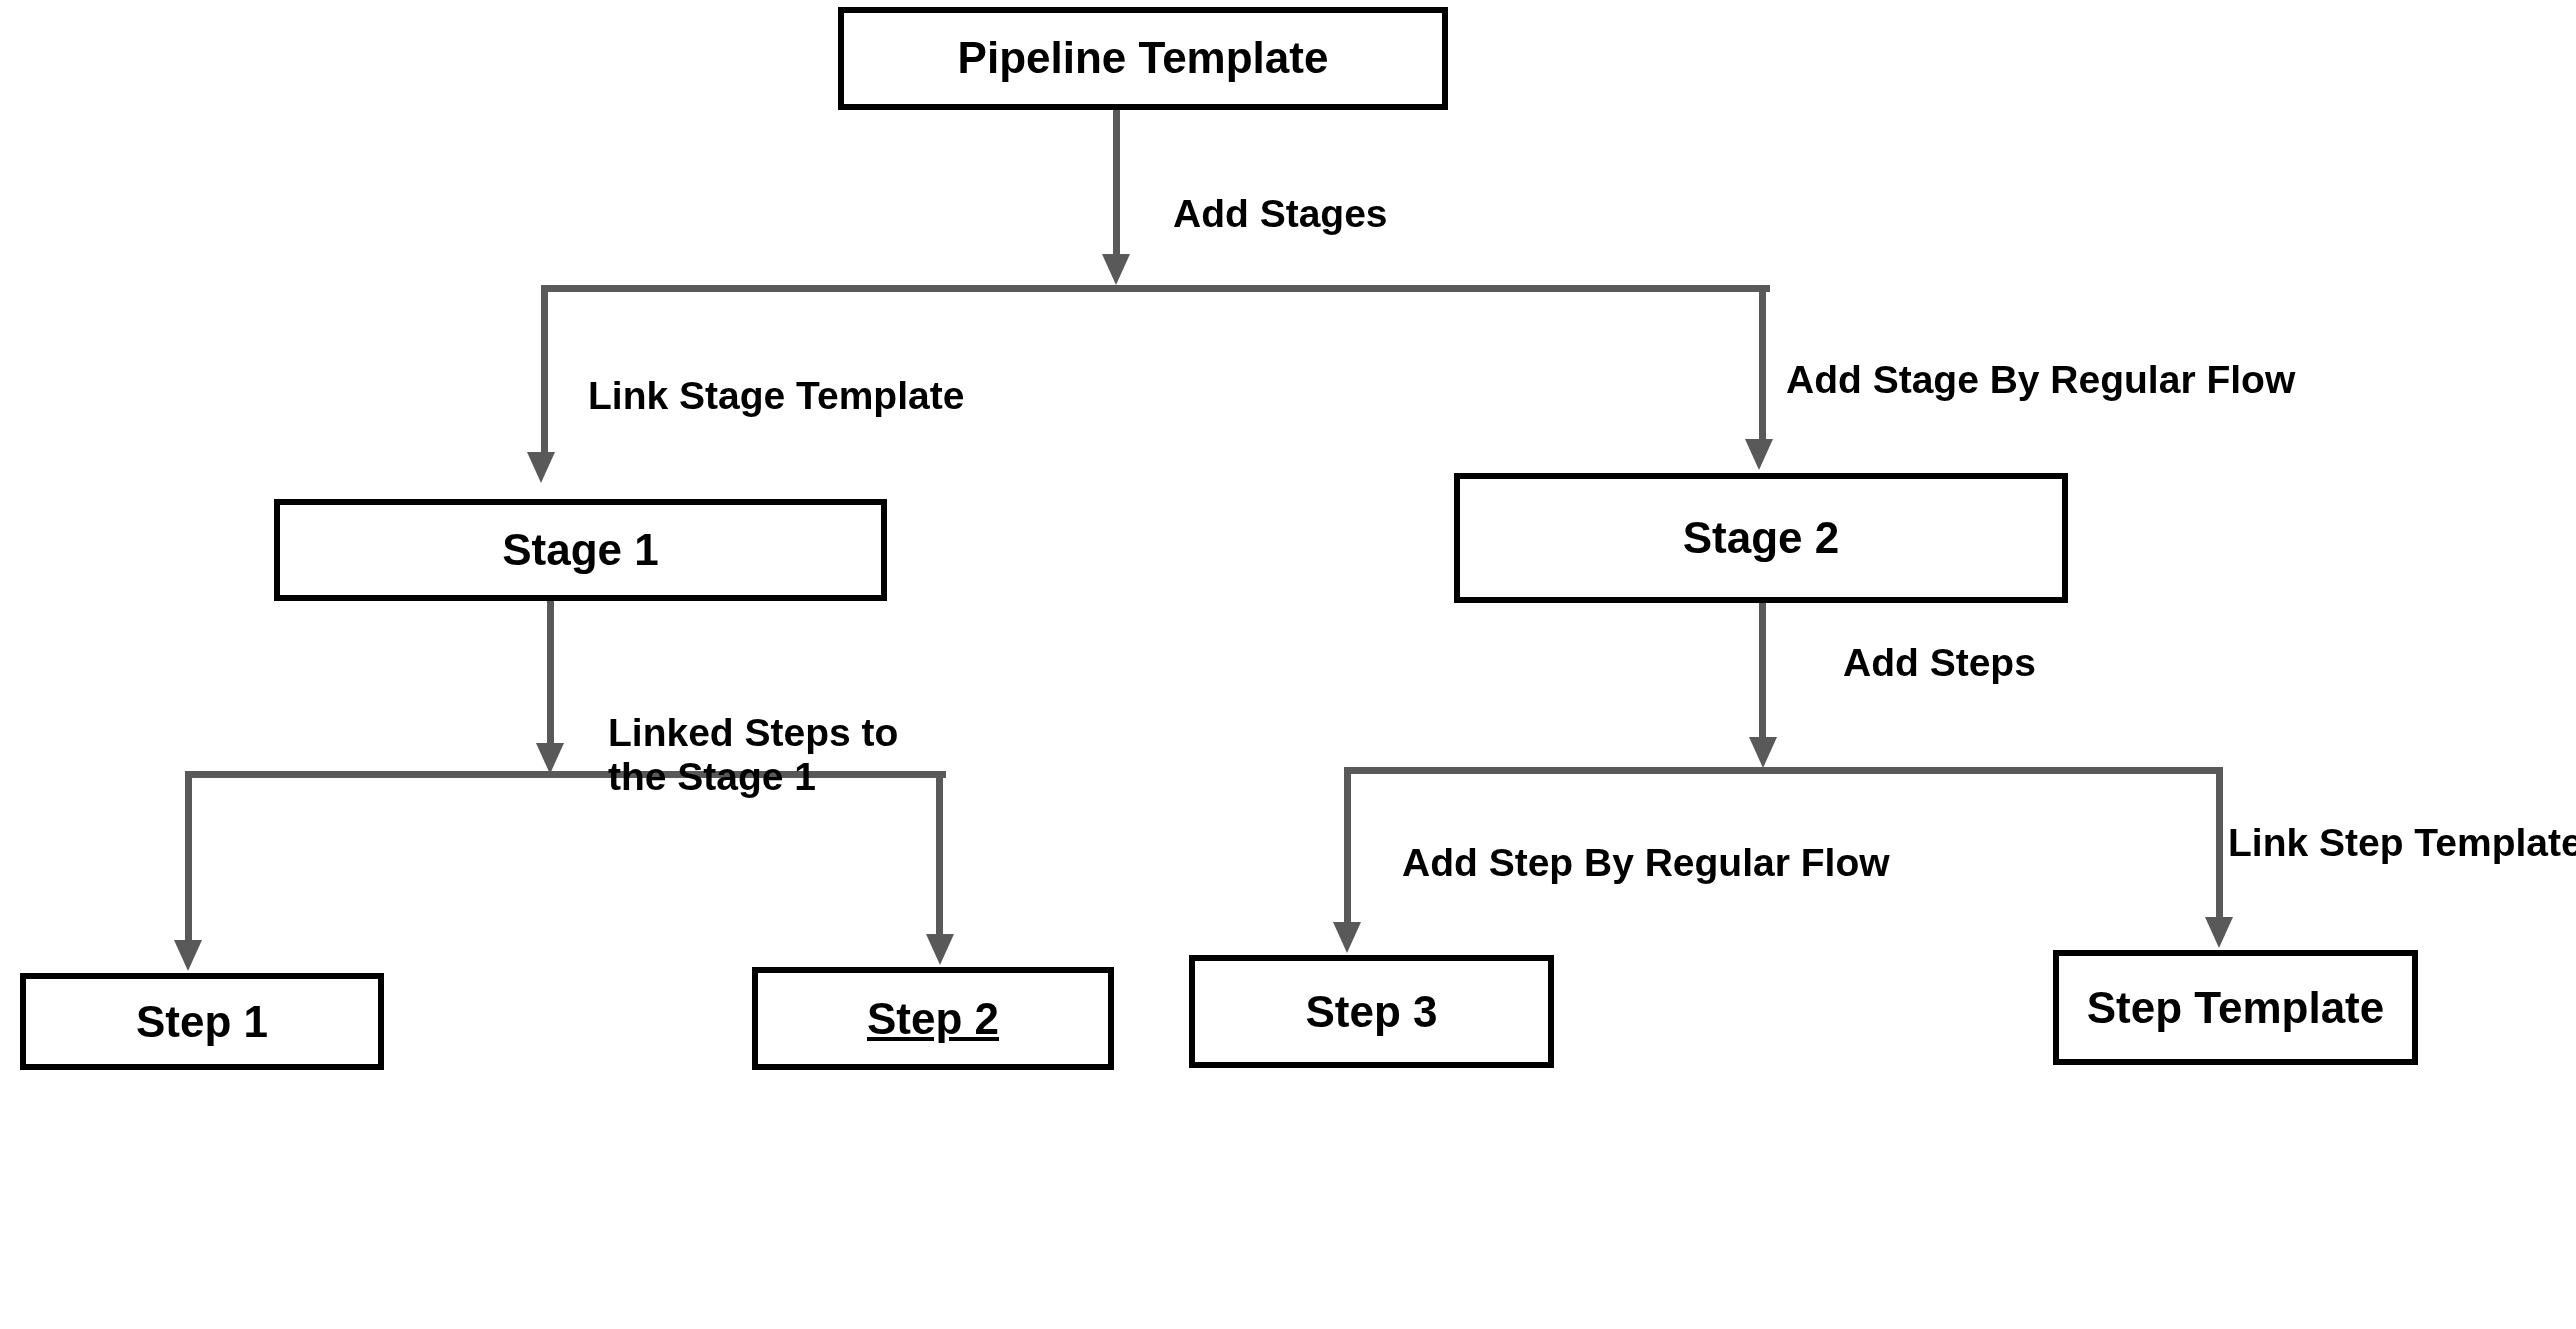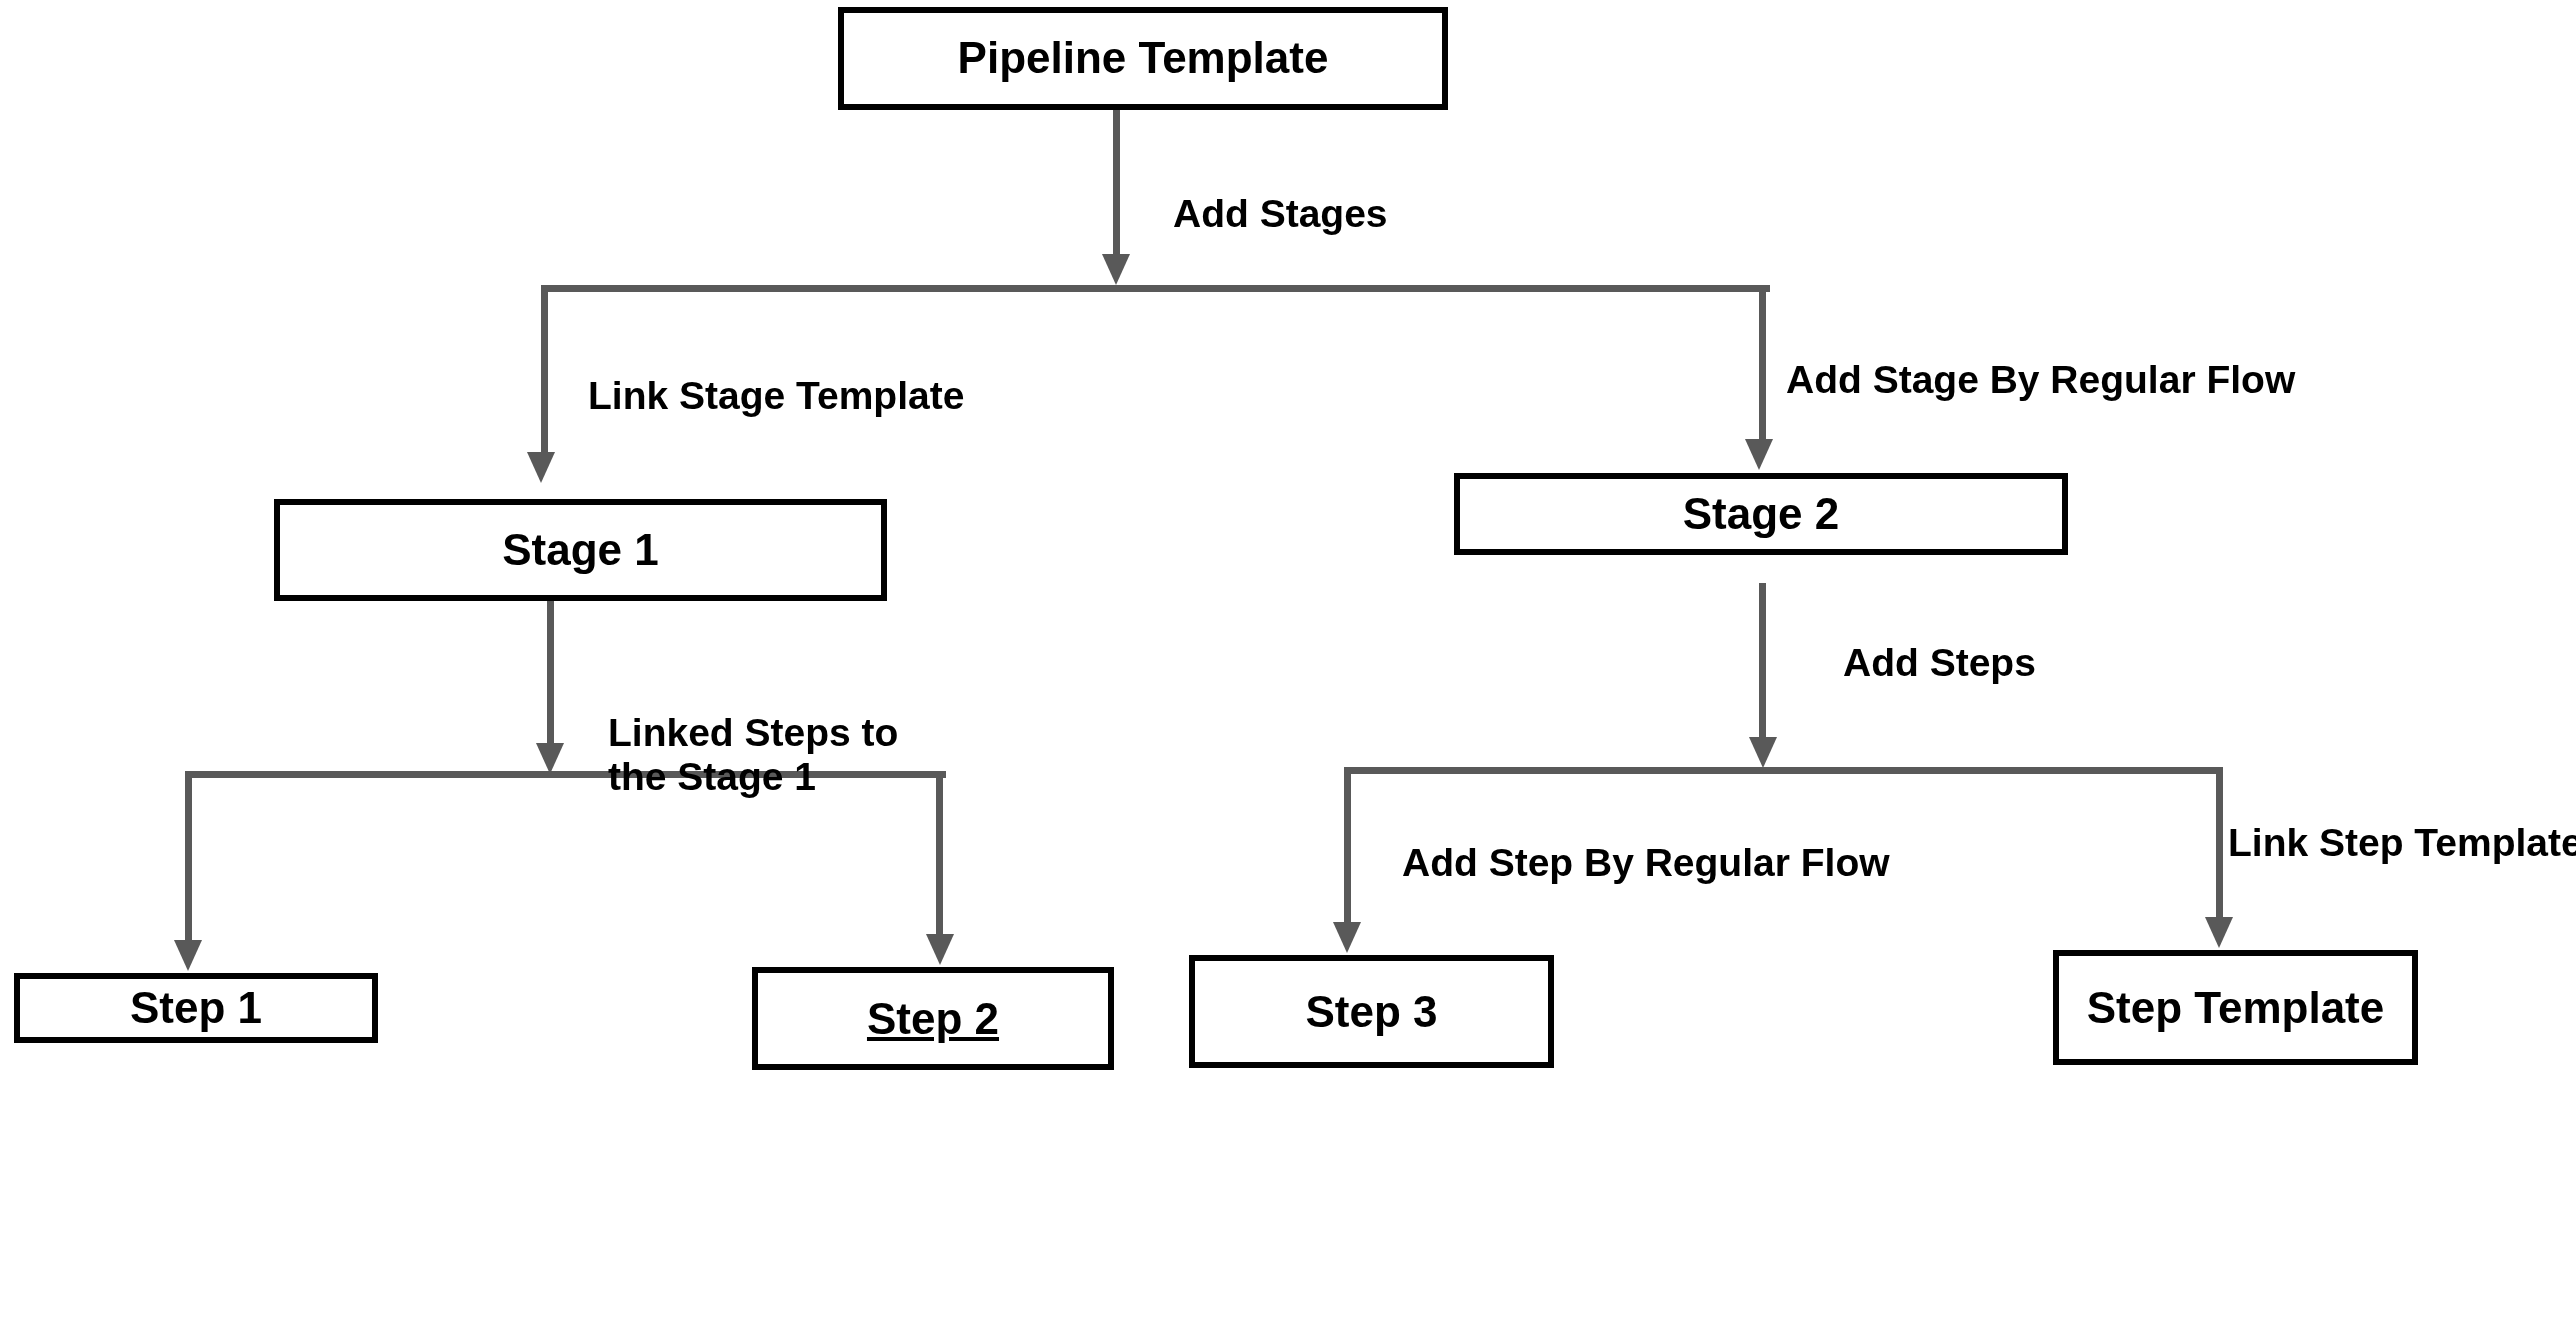--- a/index.html
+++ b/index.html
@@ -47,22 +47,22 @@
     font-weight: 700;
     font-size: 39px;
     line-height: 44px;
     color: var(--label-text, #000000);
     white-space: nowrap;
   }
 
   
   #node-pipeline-template { left: 838px; top: 6.6px;    width: 610px; height: 103px; }
   #node-stage-1           { left: 274px;  top: 487px;  width: 613px; height: 102px; margin-top: 12px; }
-  #node-stage-2           { left: 1454px; top: 473px;  width: 614px; height: 82px; justify-content: center; }
-  #node-step-1            { left: 14px;   top: 973px; width: 364px; height: 70px; }
+  #node-stage-2           { left: 1454px; top: 473px;  width: 614px; height: 130px; justify-content: center; }
+  #node-step-1            { left: 20px;   top: 973px; width: 364px; height: 97px; }
   #node-step-2            { left: 752px;  top: 967px; width: 362px; height: 103px; text-decoration: underline; }
   #node-step-3            { left: 1189px; top: 955px; width: 365px; height: 113px; }
   #node-step-template     { left: 2053px; top: 950px; width: 365px; height: 115px; }
 
   
   
   #line-v1    { left: 1113px; top: 108px; width: 6.6px; height: 147px; }
   #arrow-v1   { left: 1102px; top: 254px; }
   #line-rail1 { left: 541px;  top: 285px; width: 1229px; height: 6.6px; }
   

